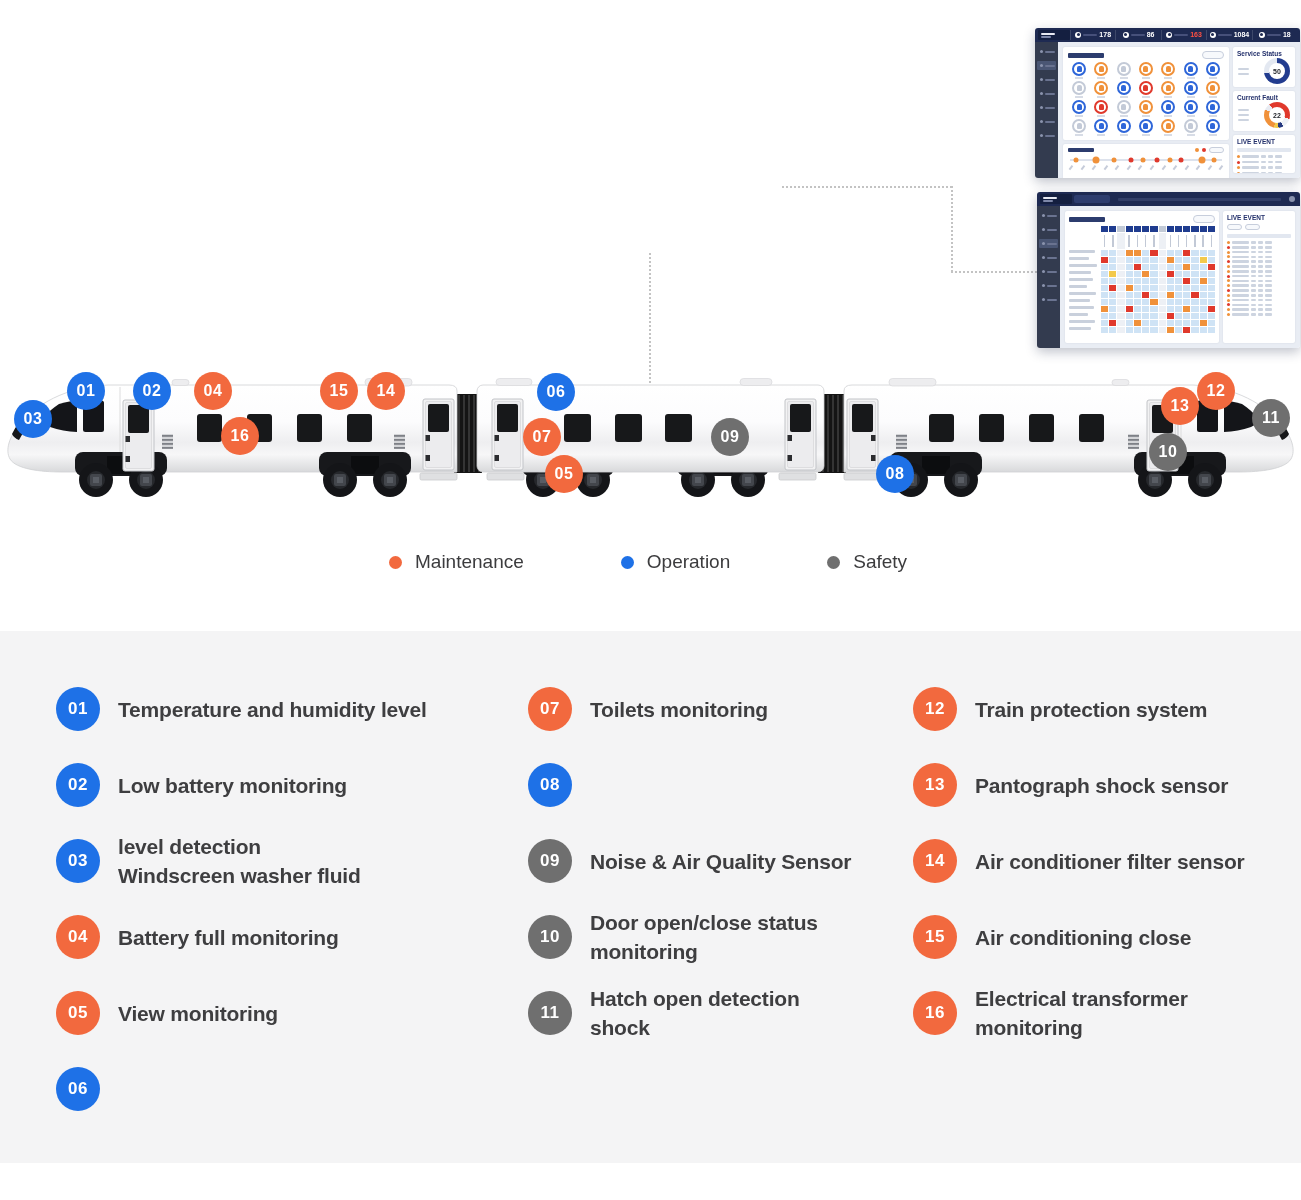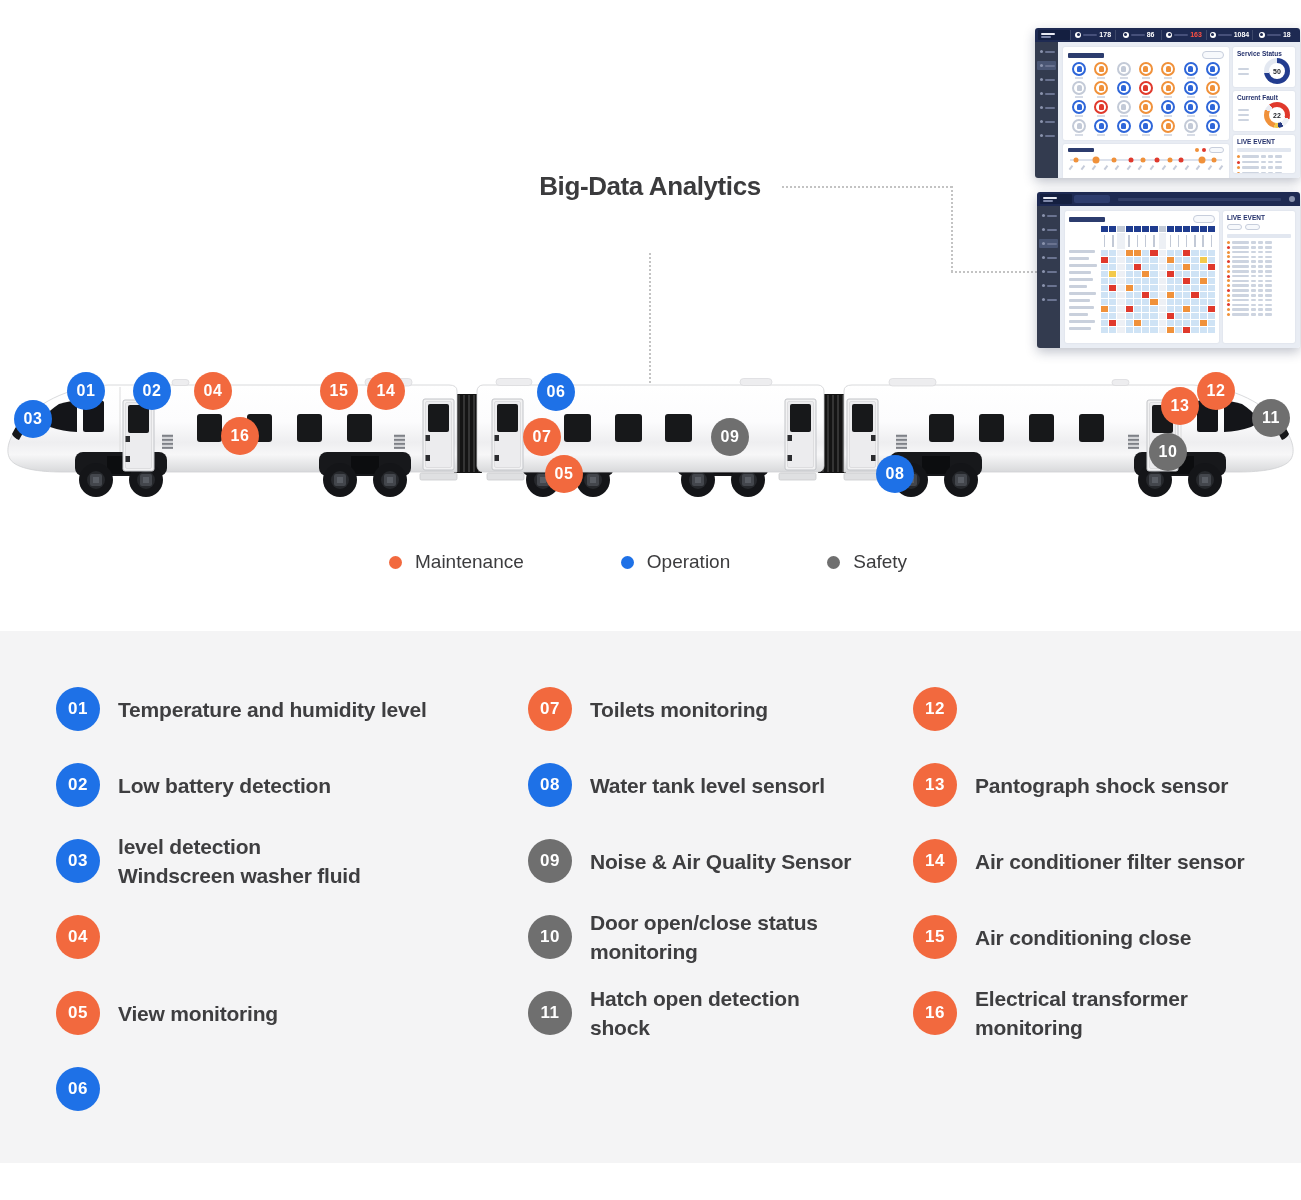--- a/index.html
+++ b/index.html
@@ -111,21 +111,20 @@
 <body>
 
 <div class="page">
 
   <div class="dot-h" style="left:782px;top:186px;width:170px;"></div>
   <div class="dot-v" style="left:951px;top:186px;height:86px;"></div>
   <div class="dot-h" style="left:951px;top:271px;width:86px;"></div>
   <div class="dot-v" style="left:649px;top:253px;height:130px;"></div>
 
   <div class="big-title">
-    <div>Big-Data Analytics</div>
   </div>
 
   <div class="dash" id="dash1" style="left:1035px;top:28px;width:265px;height:150px;">
       <div class="dash-header">
         <div class="dash-logo">
           <i></i>
           <i class="g"></i>
         </div>
         <div class="stat">
           <span class="stat-ico"></span>
@@ -1000,55 +999,55 @@
       <div class="list-col" style="left: 56px;">
         <div class="list-item" style="top: 78px;">
           <div class="list-badge" style="background: rgb(30, 113, 231);">01</div>
           <div class="list-text">
             <div>Temperature and humidity level</div>
           </div>
         </div>
         <div class="list-item" style="top: 154px;">
           <div class="list-badge" style="background: rgb(30, 113, 231);">02</div>
           <div class="list-text">
-            <div>Low battery detection</div>
+            <div>Low battery monitoring</div>
           </div>
         </div>
         <div class="list-item" style="top: 230px;">
           <div class="list-badge" style="background: rgb(30, 113, 231);">03</div>
           <div class="list-text">
             <div>level detection</div>
             <div>Windscreen washer fluid</div>
           </div>
         </div>
         <div class="list-item" style="top: 306px;">
           <div class="list-badge" style="background: rgb(242, 105, 62);">04</div>
+          <div class="list-text">
+            <div>Battery full monitoring</div>
+          </div>
         </div>
         <div class="list-item" style="top: 382px;">
           <div class="list-badge" style="background: rgb(242, 105, 62);">05</div>
           <div class="list-text">
             <div>View monitoring</div>
           </div>
         </div>
         <div class="list-item" style="top: 458px;">
           <div class="list-badge" style="background: rgb(30, 113, 231);">06</div>
         </div>
       </div>
       <div class="list-col" style="left: 528px;">
         <div class="list-item" style="top: 78px;">
           <div class="list-badge" style="background: rgb(242, 105, 62);">07</div>
           <div class="list-text">
             <div>Toilets monitoring</div>
           </div>
         </div>
         <div class="list-item" style="top: 154px;">
           <div class="list-badge" style="background: rgb(30, 113, 231);">08</div>
-          <div class="list-text">
-            <div>Water tank level sensorl</div>
-          </div>
         </div>
         <div class="list-item" style="top: 230px;">
           <div class="list-badge" style="background: rgb(111, 111, 111);">09</div>
           <div class="list-text">
             <div>Noise &amp; Air Quality Sensor</div>
           </div>
         </div>
         <div class="list-item" style="top: 306px;">
           <div class="list-badge" style="background: rgb(111, 111, 111);">10</div>
           <div class="list-text">
@@ -1060,20 +1059,23 @@
           <div class="list-badge" style="background: rgb(111, 111, 111);">11</div>
           <div class="list-text">
             <div>Hatch open detection</div>
             <div>shock</div>
           </div>
         </div>
       </div>
       <div class="list-col" style="left: 913px;">
         <div class="list-item" style="top: 78px;">
           <div class="list-badge" style="background: rgb(242, 105, 62);">12</div>
+          <div class="list-text">
+            <div>Train protection system</div>
+          </div>
         </div>
         <div class="list-item" style="top: 154px;">
           <div class="list-badge" style="background: rgb(242, 105, 62);">13</div>
           <div class="list-text">
             <div>Pantograph shock sensor</div>
           </div>
         </div>
         <div class="list-item" style="top: 230px;">
           <div class="list-badge" style="background: rgb(242, 105, 62);">14</div>
           <div class="list-text">

